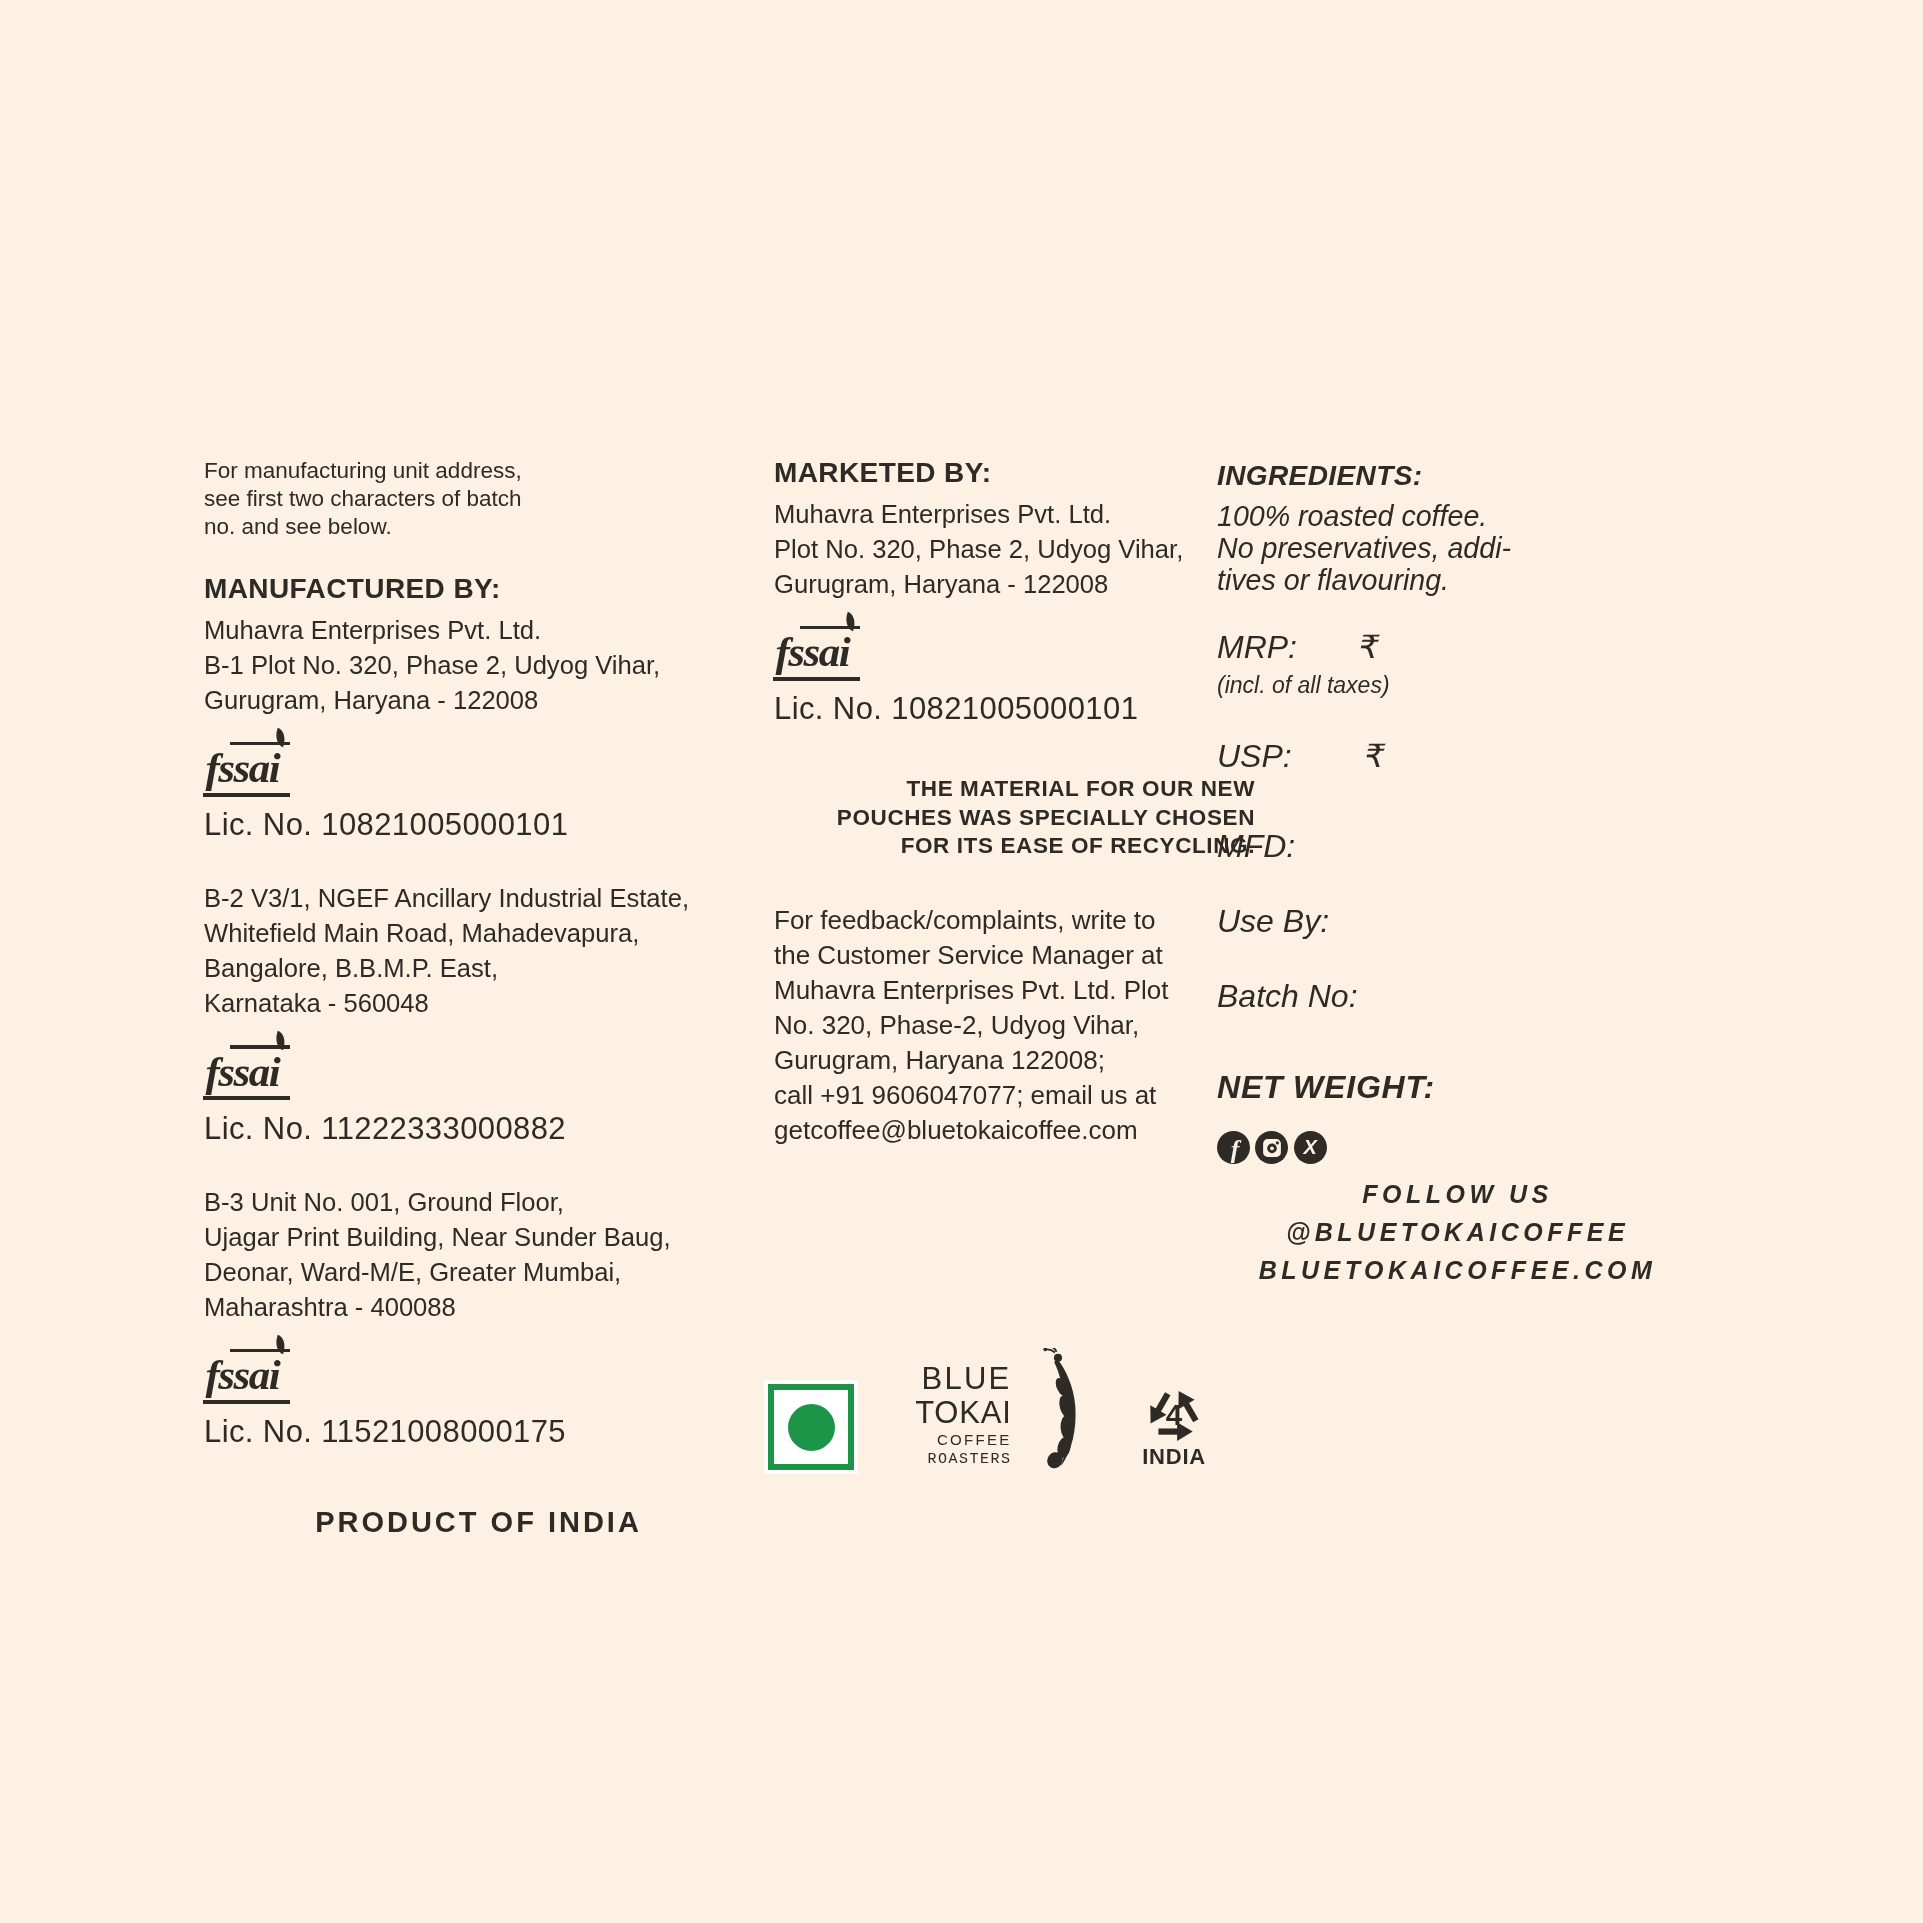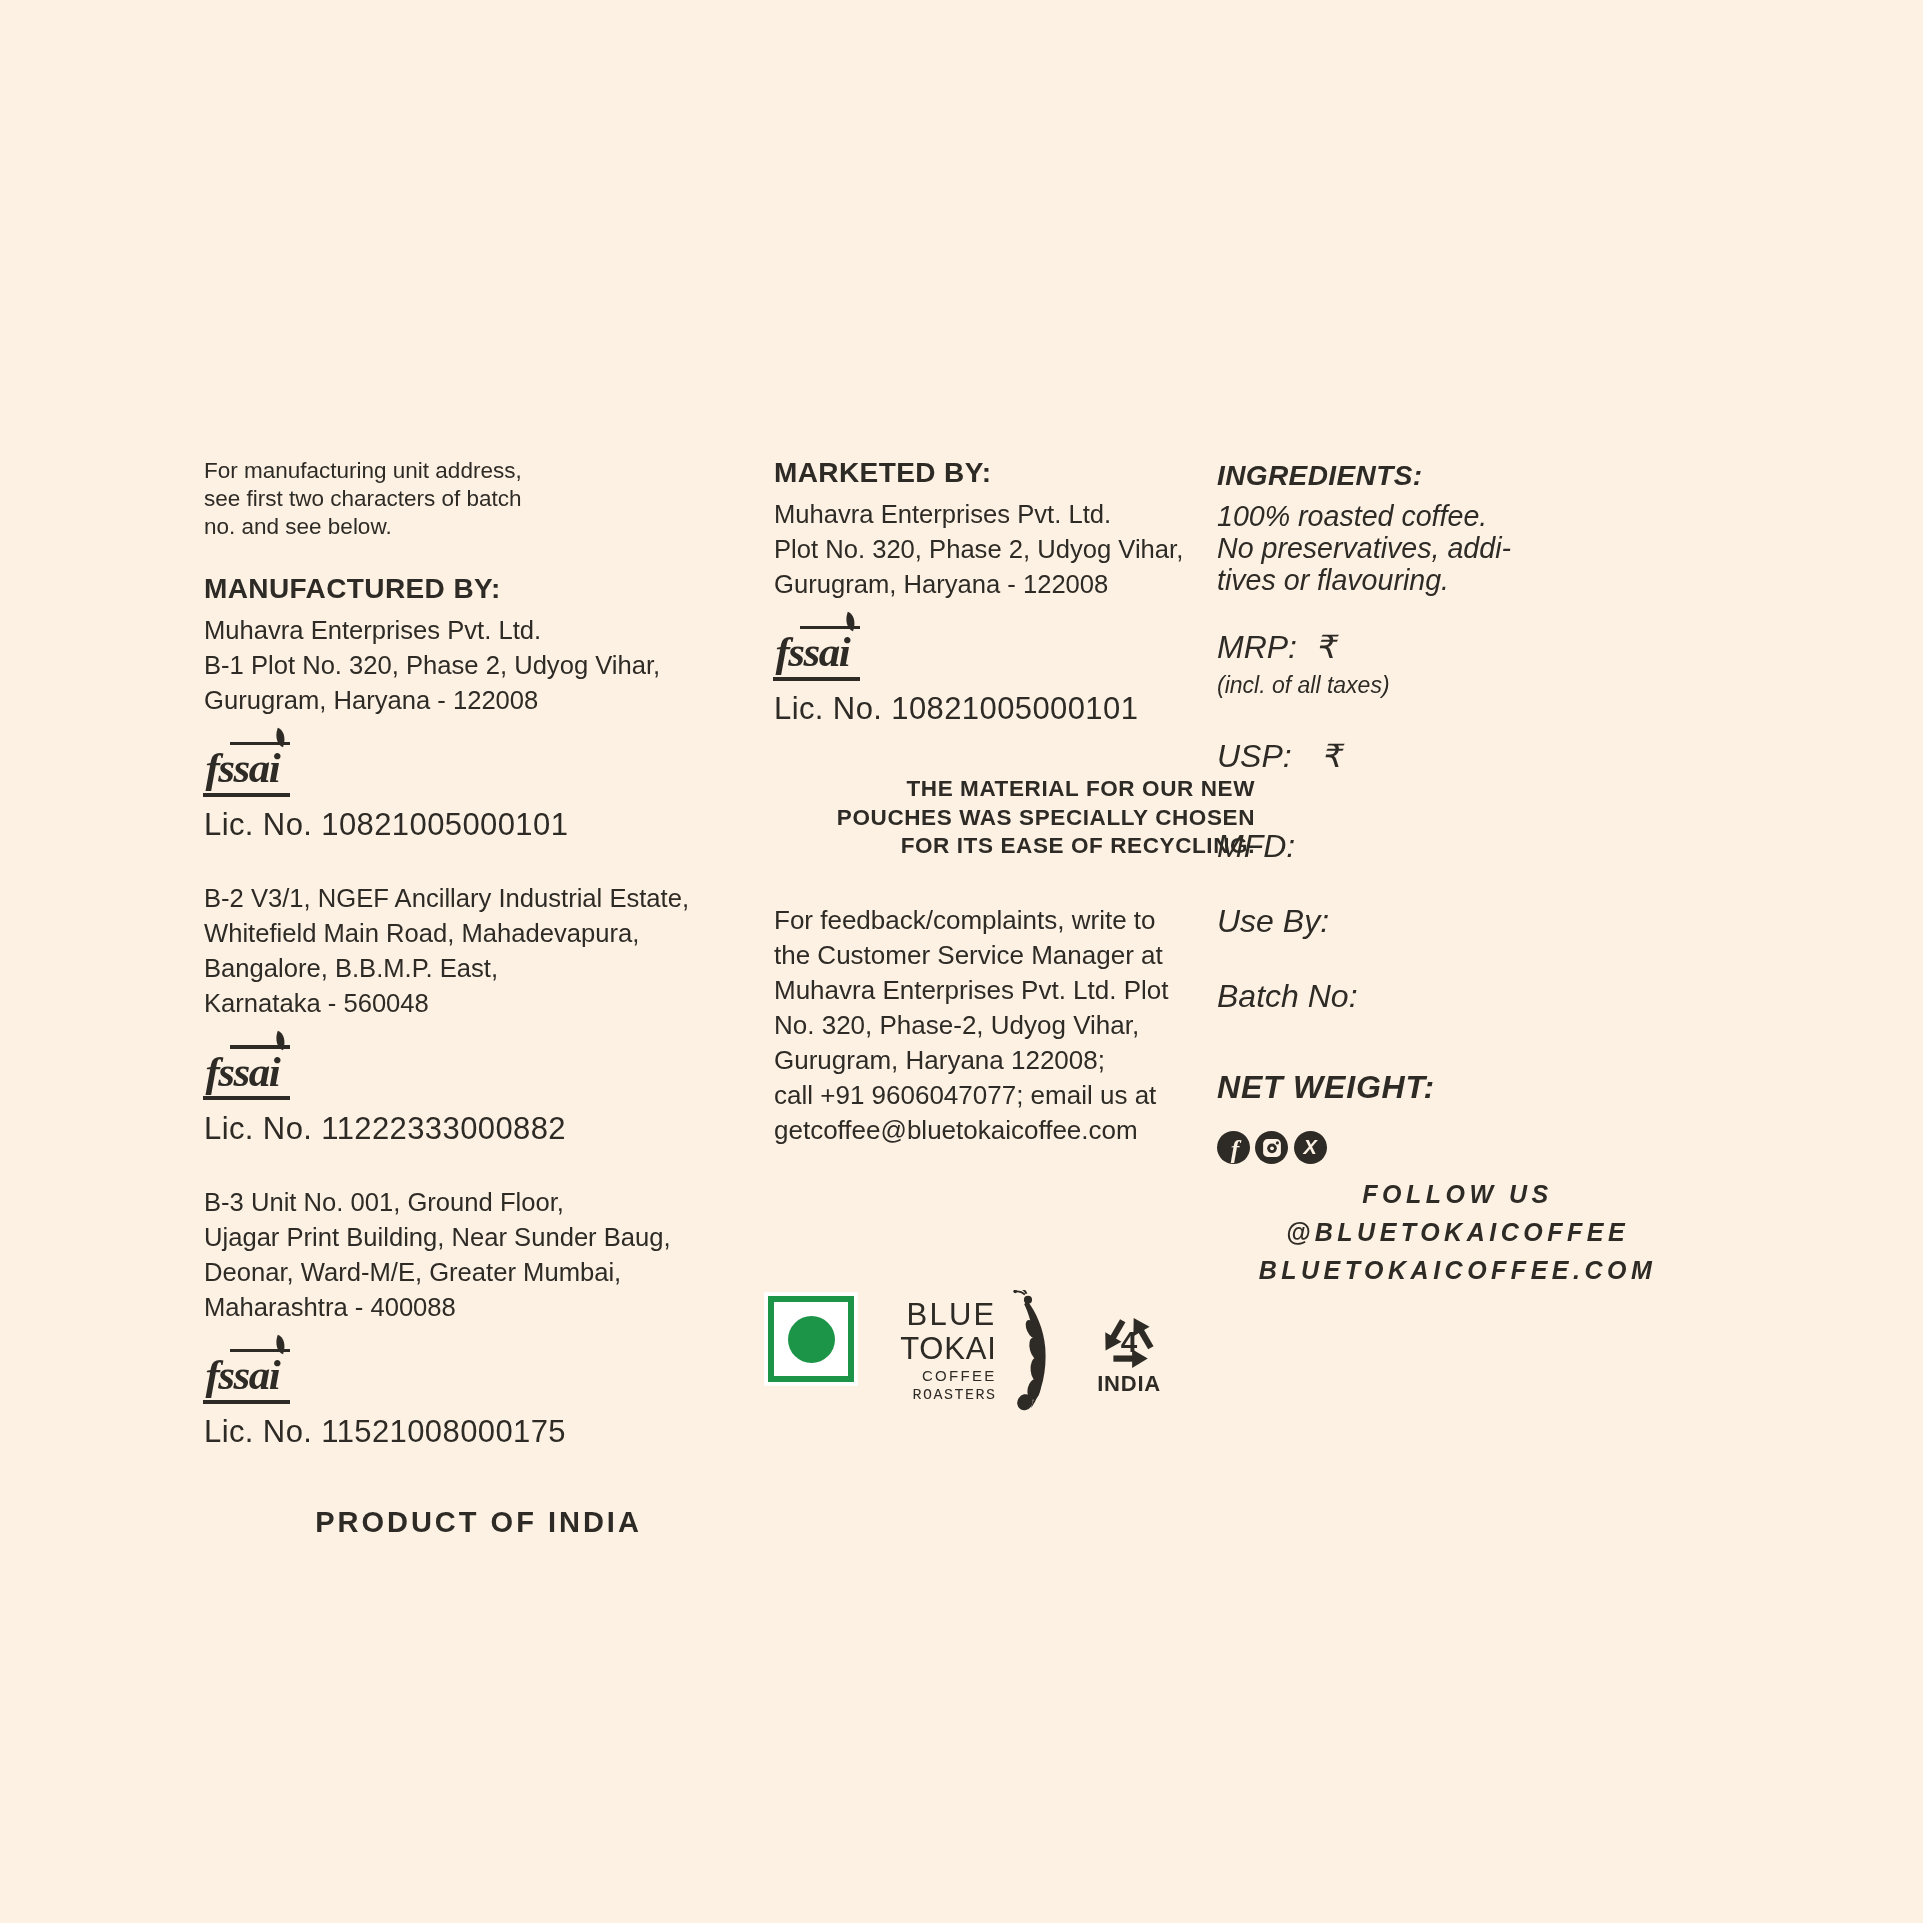--- a/index.html
+++ b/index.html
@@ -48,39 +48,39 @@
     position:absolute;top:-11.3px;right:3px;width:11.3px;height:16.5px;
     background:currentColor;border-radius:0 100% 0 100%;
     transform:rotate(18deg);
   }
 
   
   .recycling-note{margin-top:48px;font-size:22.5px;line-height:28.6px;font-weight:700;letter-spacing:0.6px;text-align:right;}
   .feedback{margin-top:42px;font-size:26px;line-height:35px;}
 
   
-  .logo-row{position:absolute;left:768px;top:1287px;display:flex;align-items:flex-start;}
+  .logo-row{position:absolute;left:768px;top:1345px;display:flex;align-items:flex-end;gap:15px;}
   .veg-mark{
     margin-top:9px;width:86px;height:86px;background:#fff;
     border:6.8px solid var(--green);box-shadow:0 0 0 3.8px #fff;
     display:flex;align-items:center;justify-content:center;
   }
   .veg-mark .dot{width:47px;height:47px;border-radius:50%;background:var(--green);}
   .brand{margin-left:25.6px;margin-top:10.5px;width:117px;text-align:right;}
   .brand .b1{font-size:31px;line-height:34px;letter-spacing:2.3px;}
   .brand .b2{font-size:31px;line-height:34px;letter-spacing:0.8px;}
   .brand .b3{font-size:15px;line-height:20px;letter-spacing:2.3px;}
   .brand .b4{font-size:15px;line-height:20px;letter-spacing:1.5px;font-family:Liberation Mono, monospace;}
   .peacock{margin-left:12px;margin-top:3px;}
   .recycle{margin-left:32px;margin-top:6px;text-align:center;width:83px;}
   .recycle .ldpe{font-size:22px;font-weight:700;letter-spacing:0.8px;margin-top:0px;}
 
   
   .ing{font-size:28.6px;line-height:32px;margin-top:6px;}
-  .field{font-size:32px;display:flex;align-items:baseline;}
+  .field{font-size:32px;display:flex;align-items:baseline;gap:41px;}
   .rupee{margin-left:21px;font-family:"DejaVu Sans",sans-serif;}
   .rupee-usp{margin-left:32px;}
   .mrp{margin-top:32px;}
   .mrp-note{font-size:23px;margin-top:6px;}
   .usp{margin-top:38px;}
   .mfd{margin-top:53px;}
   .useby{margin-top:38px;}
   .batch{margin-top:38px;}
   .nw{margin-top:54px;font-size:32px;letter-spacing:0.8px;}
   .social-row{margin-top:25.6px;display:flex;gap:5.3px;align-items:center;}

